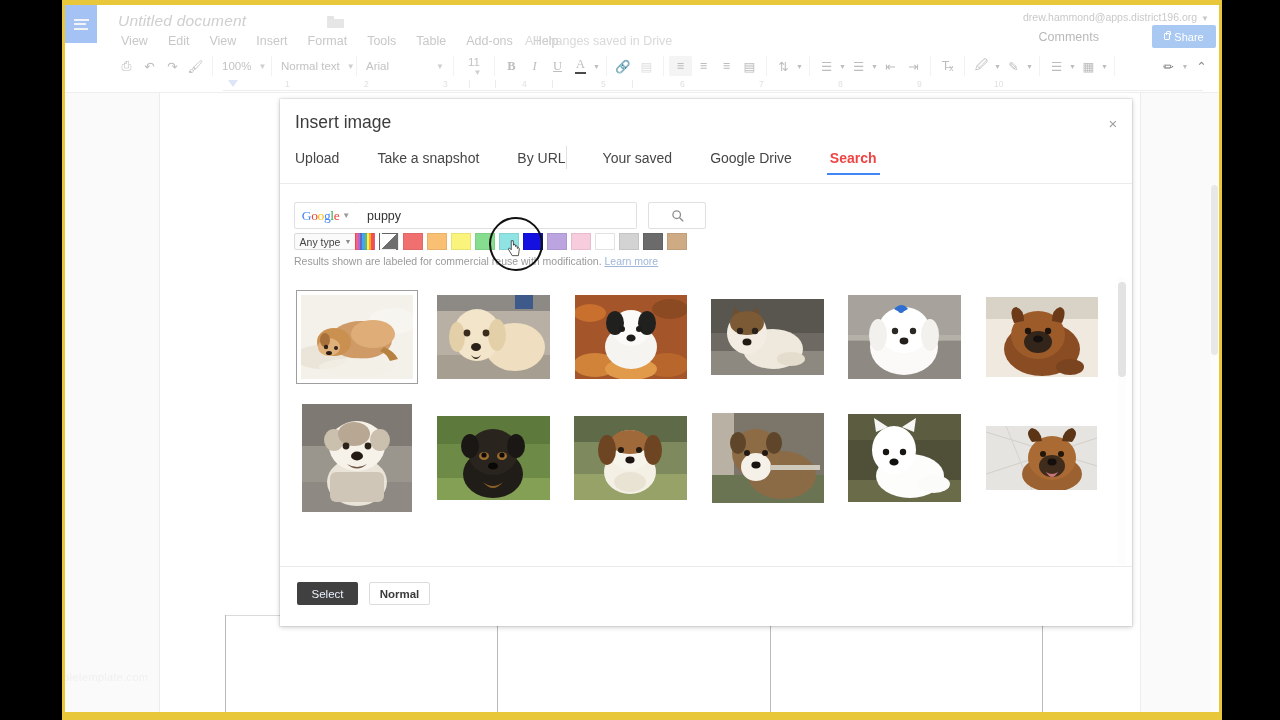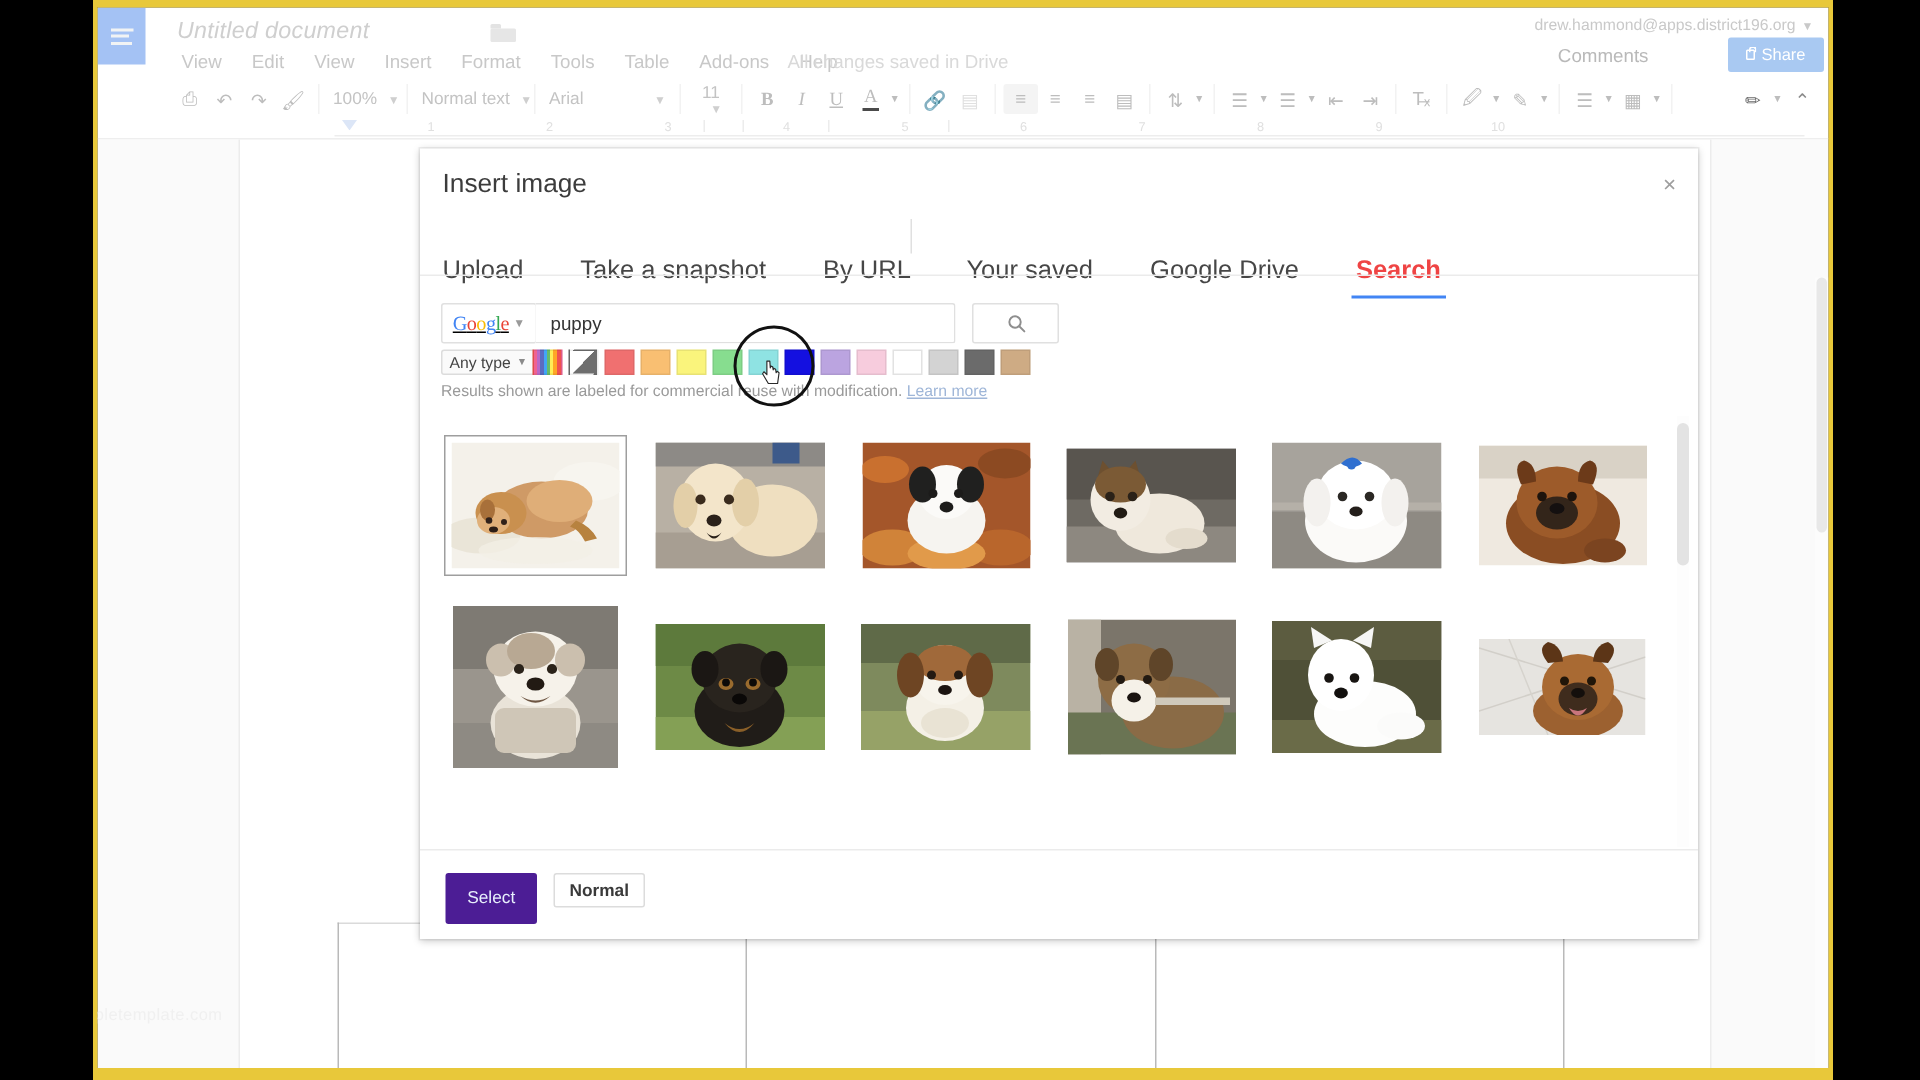--- a/index.html
+++ b/index.html
@@ -140,38 +140,38 @@
   .dlg-title { position:absolute; left:15px; top:13px; font-size:17.5px; color:#3c3c3c; font-weight:400;}
   .dlg-close {
     position:absolute; right:10px; top:17px; width:18px; height:18px;
     color:#9e9e9e; font-size:15px; line-height:16px; text-align:center; cursor:pointer;
   }
   .dlg-tabs {
     position:absolute; left:15px; top:45px; right:0; height:32px;
     display:flex; align-items:flex-start;
   }
   .dlg-tab {
-    font-size:17px; color:#464646; padding:6px 0 9px 0; margin-right:38px;
-    position:relative; white-space:nowrap; cursor:pointer;margin-top:20px;
+    font-size:14px; color:#464646; padding:6px 0 9px 0; margin-right:38px;
+    position:relative; white-space:nowrap; cursor:pointer;
   }
   .dlg-tab.sep-after { margin-right:0; }
   .dlg-tab.active { font-weight:bold; color:#ef4444; }
   .dlg-tab.active:after {
     content:""; position:absolute; left:-3px; right:-3px; bottom:0; height:2px; background:#4285f4;
   }
   .tab-divider { width:1px; height:23px; background:#e0e0e0; margin:2px 36px 0 0; }
   .dlg-hr { position:absolute; left:0; top:84px; width:852px; height:1px; background:#ebebeb; }
 
   
   .g-select {
     position:absolute; left:14px; top:103px; width:64px; height:27px;
     border:1px solid #e0e0e0; background:#fff; border-radius:2px;
     display:flex; align-items:center; justify-content:center; gap:3px;
   }
-  .g-logo { font-size:13.5px; letter-spacing:-.4px; font-family:"Liberation Serif",serif;text-decoration:underline; }
+  .g-logo { font-size:13.5px; letter-spacing:-.4px; font-family:"Liberation Serif",serif; }
   .g-logo .b{color:#4285f4;} .g-logo .r{color:#ea4335;} .g-logo .y{color:#fbbc05;}
   .g-logo .g{color:#34a853;}
   .g-select .cv { font-size:8px; color:#9a9a9a; }
   .srch-input {
     position:absolute; left:77px; top:103px; width:280px; height:27px;
     border:1px solid #e0e0e0; border-left:none; background:#fff;
     font-size:12.5px; color:#333; padding-left:10px; outline:none; border-radius:0 2px 2px 0;
   }
   .srch-btn {
     position:absolute; left:368px; top:103px; width:58px; height:27px;
@@ -223,22 +223,22 @@
   .thumb-box.selected {
     outline:1px solid #9e9e9e; outline-offset:4px;
   }
   .thumb { display:block; }
 
   .res-scroll { position:absolute; right:6px; top:0px; width:8px; height:288px; background:#fdfdfd; }
   .res-scroll .thumb2 { position:absolute; left:0; top:5px; width:8px; height:95px; background:#e3e3e3; border-radius:4px;}
 
   .dlg-foot-hr { position:absolute; left:0; top:467px; width:852px; height:1px; background:#ebebeb; }
   .btn-select {
-    position:absolute; left:17px; top:483px; width:61px; height:34px;
-    background:#4c1d95; border:none; border-radius:2px; color:#e8f0fd; font-size:11.5px; cursor:pointer;
+    position:absolute; left:17px; top:483px; width:61px; height:23px;
+    background:#404040; border:none; border-radius:2px; color:#e8f0fd; font-size:11.5px; cursor:pointer;
   }
   .btn-cancel {
     position:absolute; left:89px; top:483px; width:61px; height:23px;
     background:#fff; border:1px solid #dcdcdc; border-radius:2px; color:#3a3a3a;
     font-size:11.5px; font-weight:bold; cursor:pointer;
   }
   .foot-note {
     position:absolute; left:179px; top:488px; font-size:11.5px; color:#b6b6b6;
   }
 </style>

